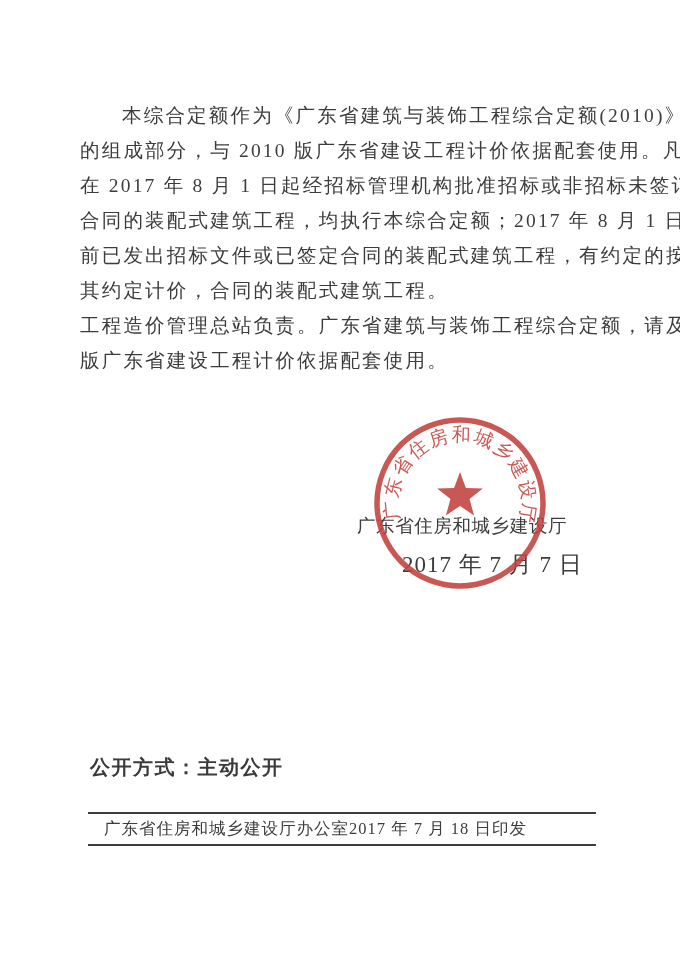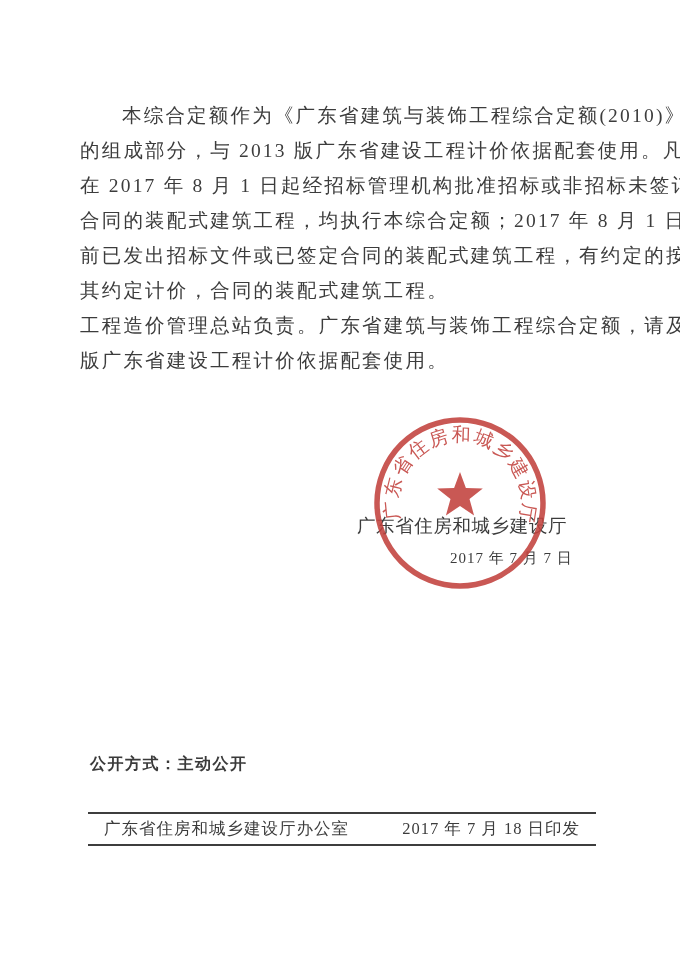--- a/index.html
+++ b/index.html
@@ -39,79 +39,77 @@
     top: 513px;
     font-size: 18.5px;
     letter-spacing: 0.6px;
     white-space: nowrap;
     color: #3c3c3c;
   }
   .sig-date {
     position: absolute;
     left: 402px;
     top: 549px;
-    font-size: 15px;
+    font-size: 23px;
     letter-spacing: 1px;
     white-space: nowrap;
     color: #3c3c3c;
-    margin-left: 48px;
   }
   
   .seal {
     position: absolute;
     left: 365px;
     top: 408px;
     width: 190px;
     height: 190px;
     filter: blur(0.4px);
     opacity: 0.88;
     pointer-events: none;
   }
   
   .disclosure {
     position: absolute;
     left: 90px;
     top: 754px;
-    font-size: 16px;
+    font-size: 20px;
     font-weight: 700;
     letter-spacing: 1.5px;
     color: #3a3a3a;
     white-space: nowrap;
   }
   
   .footer-bar {
     position: absolute;
     left: 88px;
     top: 812px;
     width: 508px;
     height: 34px;
     border-top: 2.5px solid #3d3d3d;
     border-bottom: 2.5px solid #3d3d3d;
     display: flex;
     align-items: center;
-    justify-content: space-between;
+    justify-content: flex-start;
     padding: 0 16px;
     box-sizing: border-box;
-    gap: 24px;
   }
   .footer-bar .txt {
     font-size: 16.5px;
     letter-spacing: 1px;
     color: #3c3c3c;
     white-space: nowrap;
   }
 </style>
 </head>
 <body>
 
 <div class="page">
 
   <div class="doc-body">
     <div class="line indent">本综合定额作为《广东省建筑与装饰工程综合定额(2010)》</div>
-    <div class="line">的组成部分，与 2013 版广东省建设工程计价依据配套使用。凡</div>
+    <div class="line">的组成部分，与 2010 版广东省建设工程计价依据配套使用。凡</div>
     <div class="line">在 2017 年 8 月 1 日起经招标管理机构批准招标或非招标未签订</div>
     <div class="line">合同的装配式建筑工程，均执行本综合定额；2017 年 8 月 1 日</div>
     <div class="line">前已发出招标文件或已签定合同的装配式建筑工程，有约定的按</div>
     <div class="line last">其约定计价，合同的装配式建筑工程。</div>
     <div class="line">工程造价管理总站负责。广东省建筑与装饰工程综合定额，请及</div>
     <div class="line last">版广东省建设工程计价依据配套使用。</div>
   </div>
 
   <div class="sig-issuer">广东省住房和城乡建设厅</div>
   <div class="sig-date">2017 年 7 月 7 日</div>

